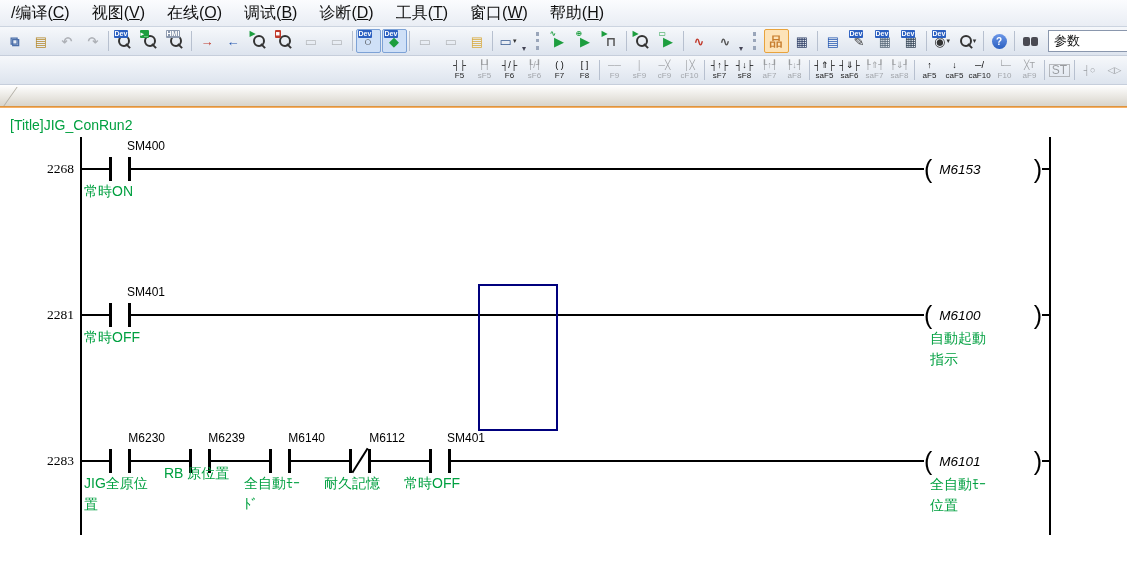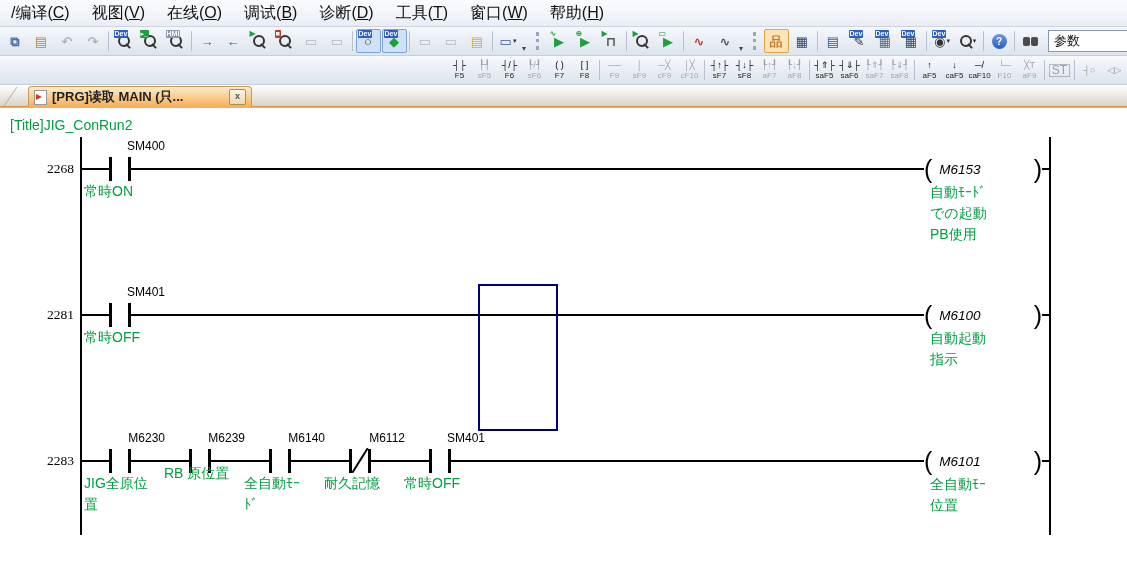--- a/index.html
+++ b/index.html
@@ -359,50 +359,40 @@
       <span class="lbl"></span>
     </div>
     <div class="fki off">
       <span class="sym">◁▷</span>
       <span class="lbl"></span>
     </div>
   </div>
 
 <div class="tabbar">
   <div class="tabdiag"></div>
-  <div class="tab">
-    <span class="docicon"></span>
-    <span class="tabtitle">[PRG]读取 MAIN (只...</span>
-    <span class="tabclose">x</span>
-  </div>
 </div>
 <div class="tabstrip"></div>
 
 <div class="ladder">
   <div class="ltitle">[Title]JIG_ConRun2</div>
   <div class="bus" style="left:80px"></div>
   <div class="bus" style="left:1049px"></div>
 
   <div class="rline" style="top:60px"></div>
   <div class="rnum" style="top:53px">2268</div>
   <div class="devlbl" style="left:75px;top:31px">SM400</div>
   <div class="contact" style="left:109px;top:49px"></div>
   <div class="cmt" style="left:84px;top:73px">
     <span>常時ON</span>
   </div>
   <div class="coil" style="top:48px">
     <span class="paren">(</span>
     <span class="cdev">M6153</span>
     <span class="paren">)</span>
   </div>
-  <div class="cmt" style="left:930px;top:74px">
-    <span>自動ﾓｰﾄﾞ</span>
-    <span>での起動</span>
-    <span>PB使用</span>
-  </div>
 
   <div class="rline" style="top:206px"></div>
   <div class="rnum" style="top:199px">2281</div>
   <div class="devlbl" style="left:75px;top:177px">SM401</div>
   <div class="contact" style="left:109px;top:195px"></div>
   <div class="cmt" style="left:84px;top:219px">
     <span>常時OFF</span>
   </div>
   <div class="coil" style="top:194px">
     <span class="paren">(</span>

